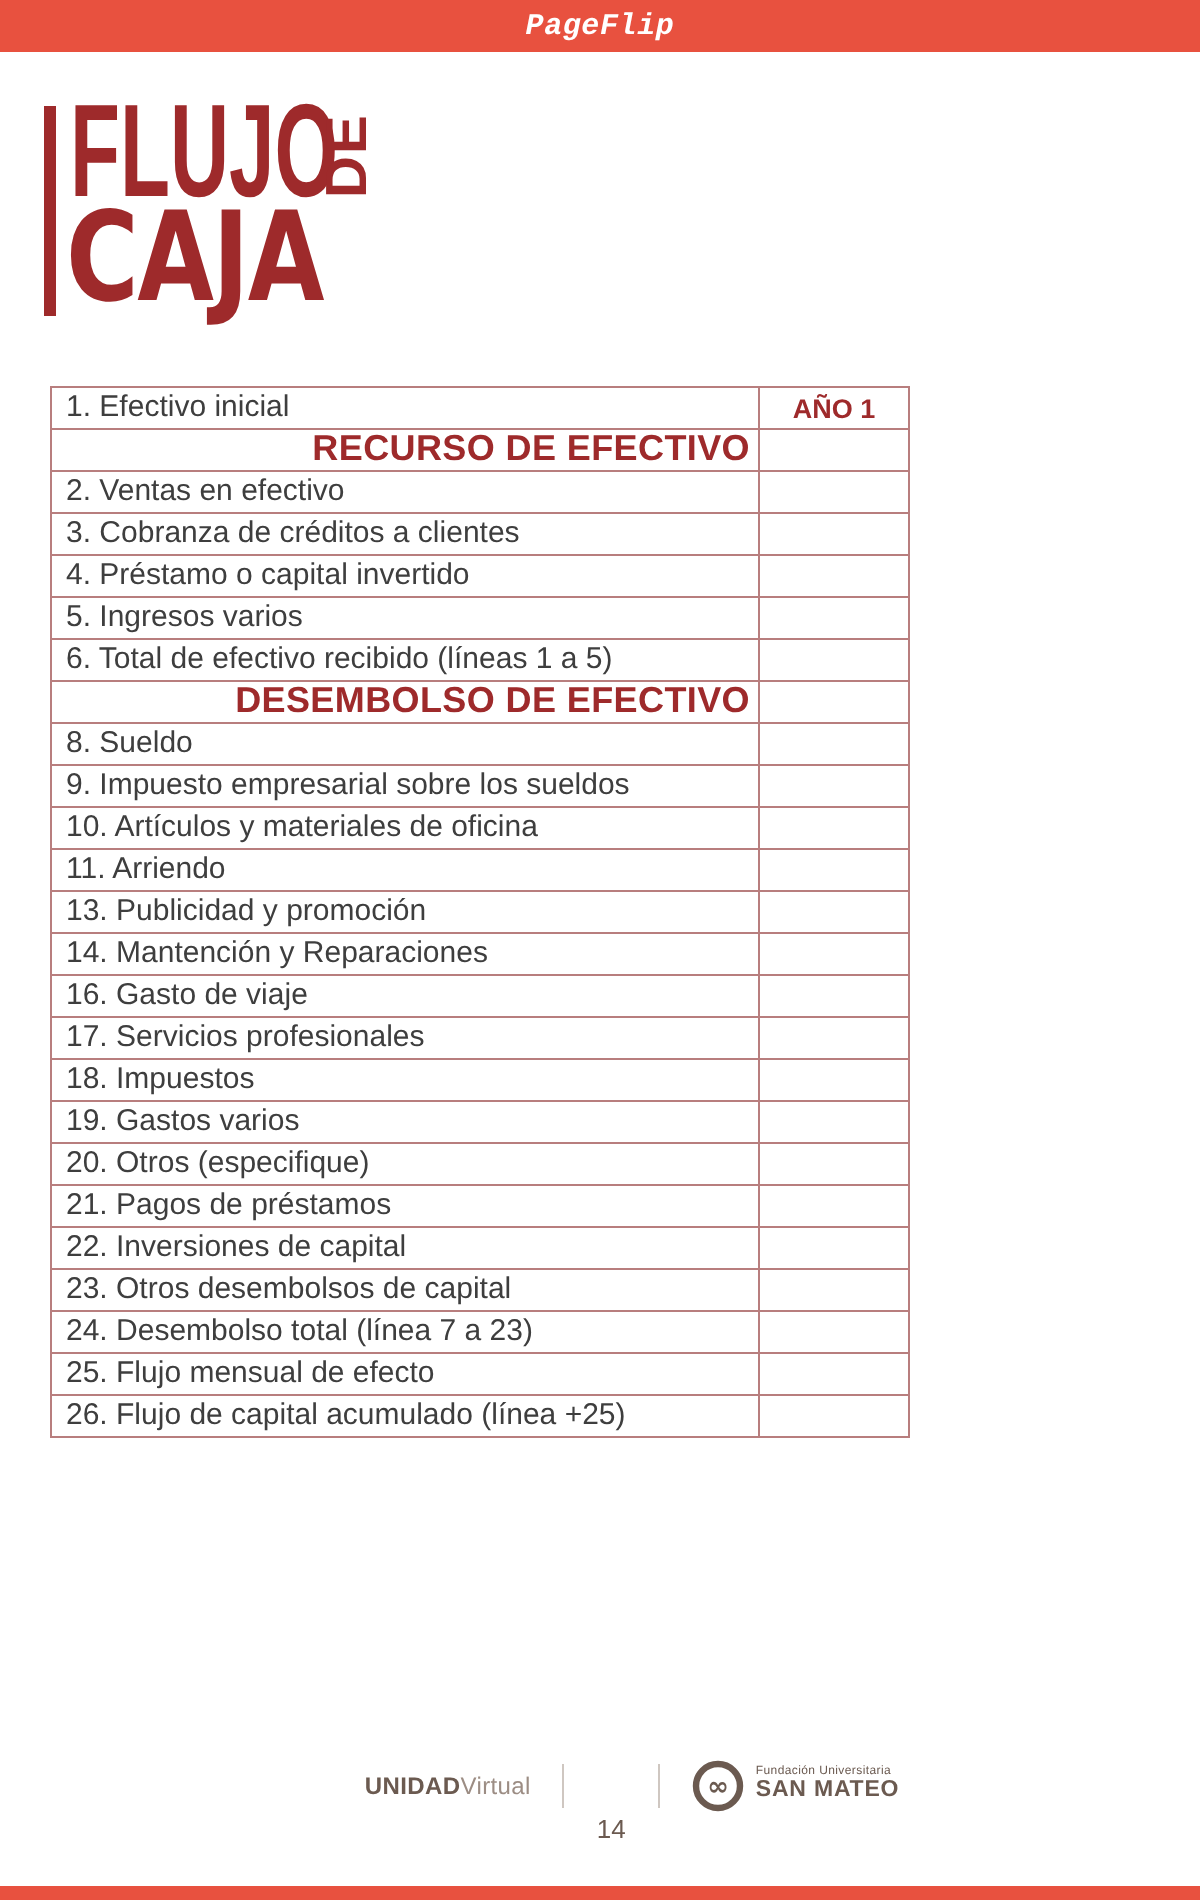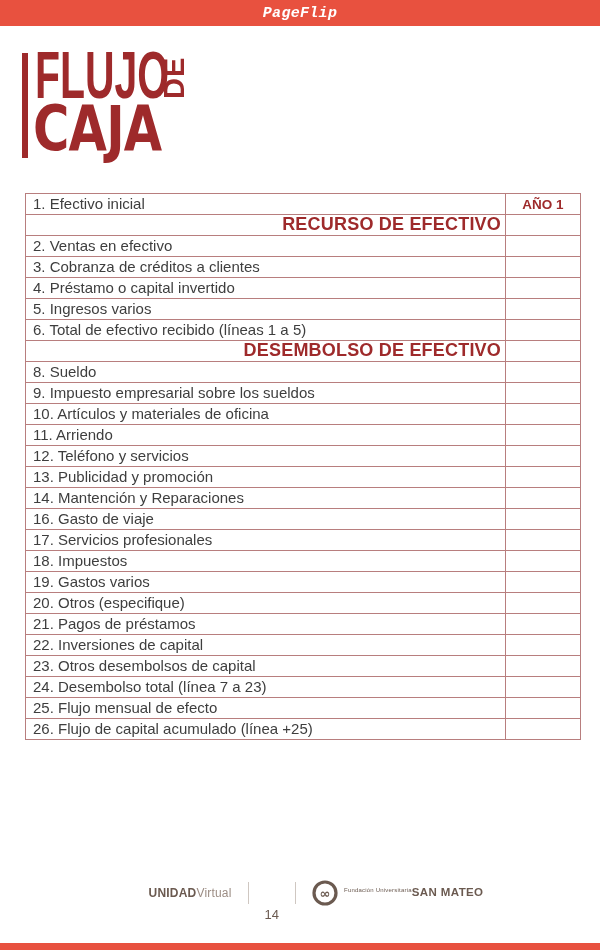--- a/index.html
+++ b/index.html
@@ -49,21 +49,21 @@
     position:absolute;left:11px;top:56px;
     color:var(--brand-red);
     font-family:"DejaVu Sans",sans-serif;
     font-weight:700;font-size:62px;line-height:50px;
     transform:scale(.80,1);transform-origin:left top;
     letter-spacing:-1px;white-space:nowrap;
   }
   
   .cashflow-table{
     position:absolute;left:25px;top:193px;
-    width:556px;
+    width:430px;
     border-collapse:collapse;table-layout:fixed;
   }
   .cashflow-table td{
     border:1px solid var(--table-border);
     height:20.5px;
     font-size:15px;color:var(--text);
     padding:0 4px 1px 7px;
     line-height:19px;
     overflow:hidden;white-space:nowrap;
   }
@@ -86,21 +86,21 @@
     position:absolute;left:16px;bottom:28px;width:100%;
     display:flex;align-items:center;justify-content:center;gap:0;
   }
   .footer-brand{font-size:12px;color:var(--footer-taupe);letter-spacing:.2px;}
   .footer-brand .bold{font-weight:bold;}
   .footer-brand .light{color:var(--footer-light);}
   .footer-divider{width:1px;height:22px;background:#cfc7c1;margin:0 16px;}
   .footer-page{font-size:13px;color:var(--footer-taupe);margin-top:44px;}
   .footer-logo-group{display:flex;align-items:center;gap:6px;}
   .footer-logo-circle{width:26px;height:26px;display:block;}
-  .footer-logo-text{display:flex;line-height:1;}
+  .footer-logo-text{display:flex;flex-direction:column;line-height:1;}
   .footer-logo-top{font-size:6px;color:var(--footer-taupe);letter-spacing:.2px;margin-bottom:1px;}
   .footer-logo-bottom{font-size:11.5px;font-weight:bold;color:var(--footer-taupe);letter-spacing:.4px;}
   
   .bottom-bar{
     position:absolute;left:0;bottom:0;width:100%;height:7px;
     background:var(--header-red);
   }
 </style>
 </head>
 <body>
@@ -159,24 +159,20 @@
         <tr>
           <td class="label">9. Impuesto empresarial sobre los sueldos</td>
           <td class="value"></td>
         </tr>
         <tr>
           <td class="label">10. Artículos y materiales de oficina</td>
           <td class="value"></td>
         </tr>
         <tr>
           <td class="label">11. Arriendo</td>
-          <td class="value"></td>
-        </tr>
-        <tr>
-          <td class="label">12. Teléfono y servicios</td>
           <td class="value"></td>
         </tr>
         <tr>
           <td class="label">13. Publicidad y promoción</td>
           <td class="value"></td>
         </tr>
         <tr>
           <td class="label">14. Mantención y Reparaciones</td>
           <td class="value"></td>
         </tr>

